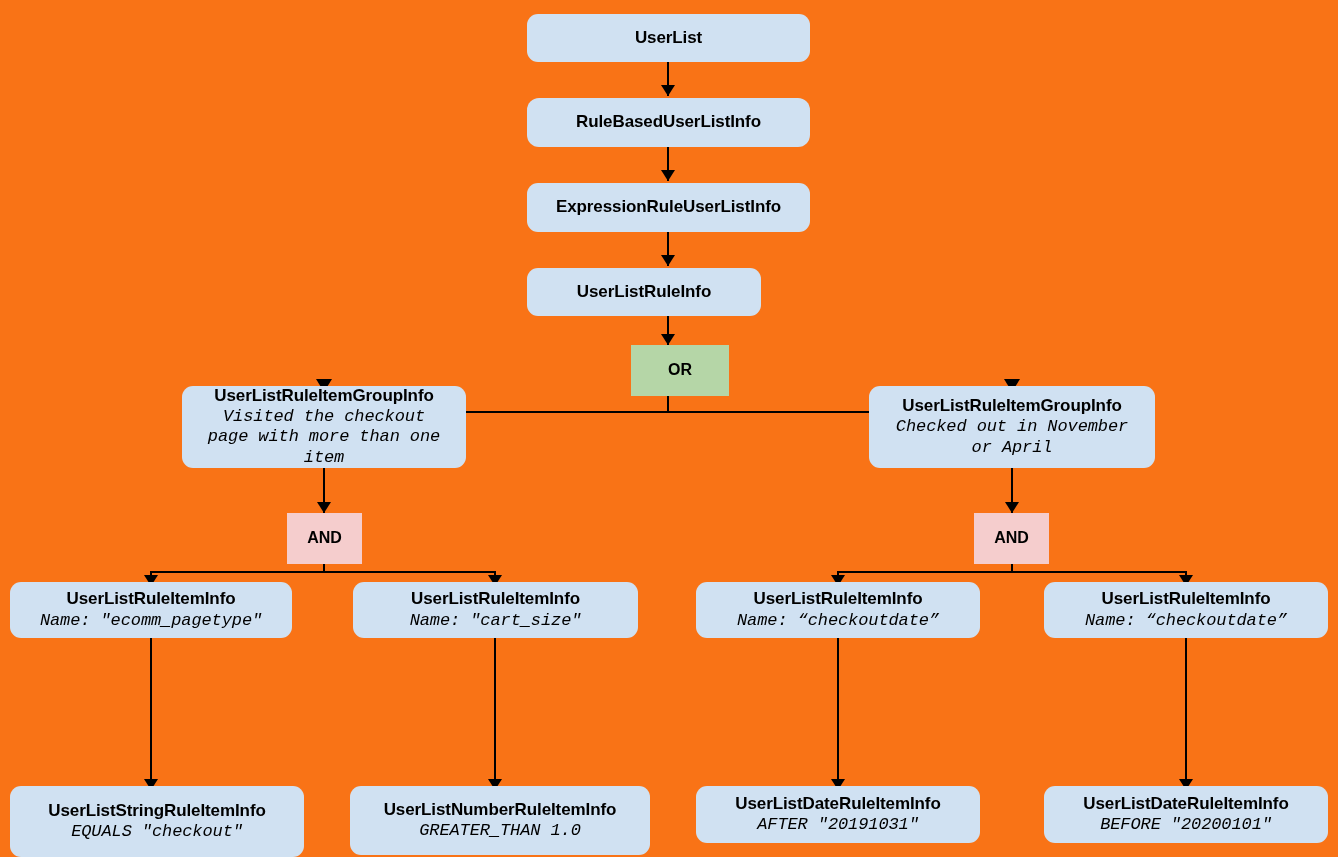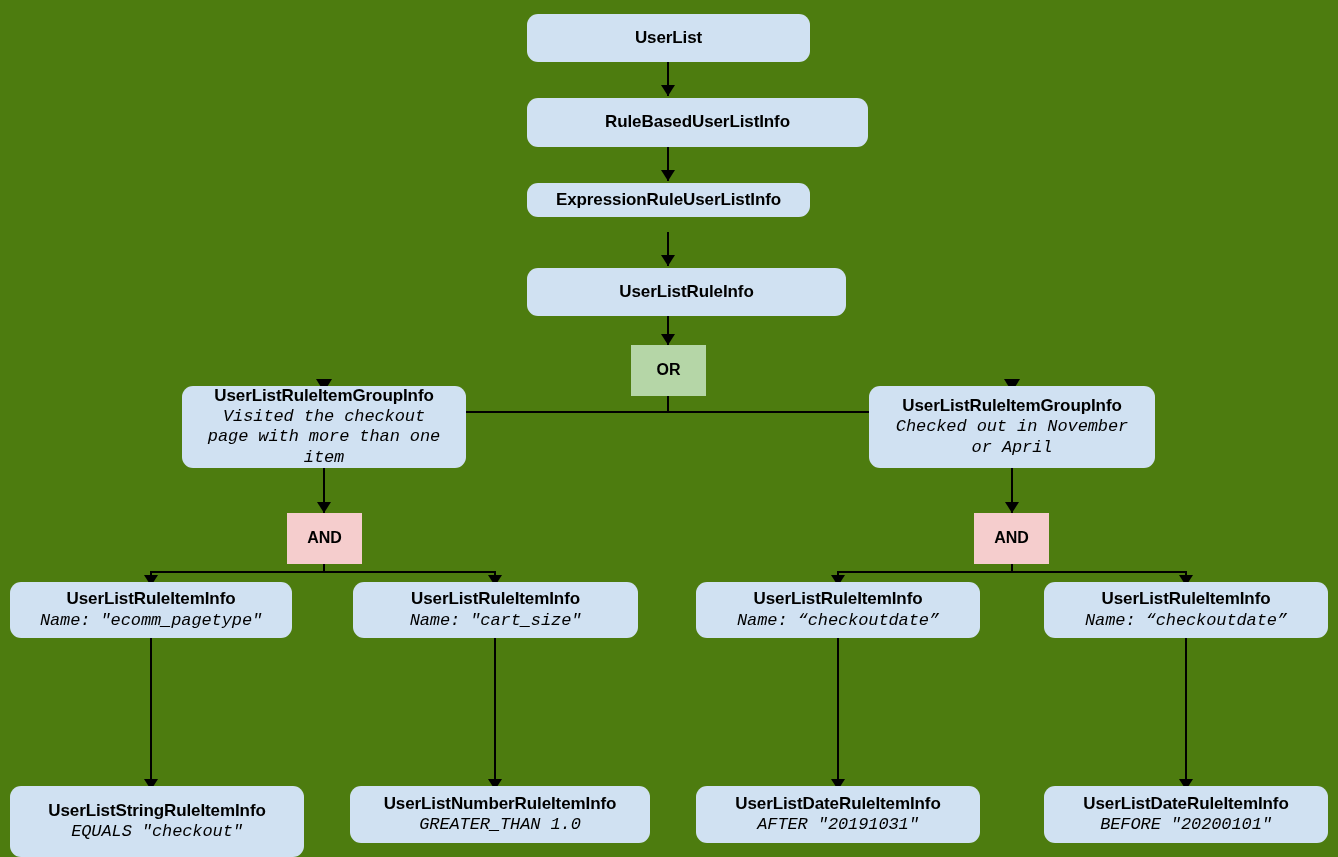--- a/index.html
+++ b/index.html
@@ -9,21 +9,21 @@
     background: #000000;
   }
   body {
     font-family: "Liberation Sans", "DejaVu Sans", sans-serif;
     -webkit-font-smoothing: antialiased;
   }
   #canvas {
     position: relative;
     width: 1338px;
     height: 857px;
-    background: #4d7c0f;
+    background: #f97316;
     overflow: hidden;
   }
 
   
   #edges {
     position: absolute;
     left: 0;
     top: 0;
     width: 1338px;
     height: 857px;
@@ -120,33 +120,33 @@
       <path d="M495,790 l-7,-11 l14,0 z"></path>
       <path d="M838,790 l-7,-11 l14,0 z"></path>
       <path d="M1186,790 l-7,-11 l14,0 z"></path>
     </g>
   </svg>
 
   <div class="node entity" style="left:527px; top:14px; width:283px; height:48px;">
     <div class="node-title">UserList</div>
   </div>
 
-  <div class="node entity" style="left:527px; top:98px; width:341px; height:49px;">
+  <div class="node entity" style="left:527px; top:98px; width:283px; height:49px;border-radius:12px;">
     <div class="node-title">RuleBasedUserListInfo</div>
   </div>
 
-  <div class="node entity" style="left:527px; top:183px; width:283px; height:34px;">
+  <div class="node entity" style="left:527px; top:183px; width:283px; height:49px;">
     <div class="node-title">ExpressionRuleUserListInfo</div>
   </div>
 
-  <div class="node entity" style="left:527px; top:268px; width:319px; height:48px;">
+  <div class="node entity" style="left:527px; top:268px; width:234px; height:48px;">
     <div class="node-title">UserListRuleInfo</div>
   </div>
 
-  <div class="node op op-or" style="left:631px; top:345px; width:75px; height:51px;">
+  <div class="node op op-or" style="left:631px; top:345px; width:98px; height:51px;">
     <div class="op-label">OR</div>
   </div>
 
   <div class="node entity" style="left:182px; top:386px; width:284px; height:82px;">
     <div class="node-title">UserListRuleItemGroupInfo</div>
     <div class="node-sub wrap" style="max-width:248px;">Visited the checkout page with more than one item</div>
   </div>
 
   <div class="node entity" style="left:869px; top:386px; width:286px; height:82px;">
     <div class="node-title">UserListRuleItemGroupInfo</div>
@@ -179,21 +179,21 @@
   <div class="node entity" style="left:1044px; top:582px; width:284px; height:56px;">
     <div class="node-title">UserListRuleItemInfo</div>
     <div class="node-sub">Name: “checkoutdate”</div>
   </div>
 
   <div class="node entity" style="left:10px; top:786px; width:294px; height:71px;">
     <div class="node-title">UserListStringRuleItemInfo</div>
     <div class="node-sub">EQUALS "checkout"</div>
   </div>
 
-  <div class="node entity" style="left:350px; top:786px; width:300px; height:57px;">
+  <div class="node entity" style="left:350px; top:786px; width:300px; height:69px;">
     <div class="node-title">UserListNumberRuleItemInfo</div>
     <div class="node-sub">GREATER_THAN 1.0</div>
   </div>
 
   <div class="node entity" style="left:696px; top:786px; width:284px; height:57px;">
     <div class="node-title">UserListDateRuleItemInfo</div>
     <div class="node-sub">AFTER "20191031"</div>
   </div>
 
   <div class="node entity" style="left:1044px; top:786px; width:284px; height:57px;">

